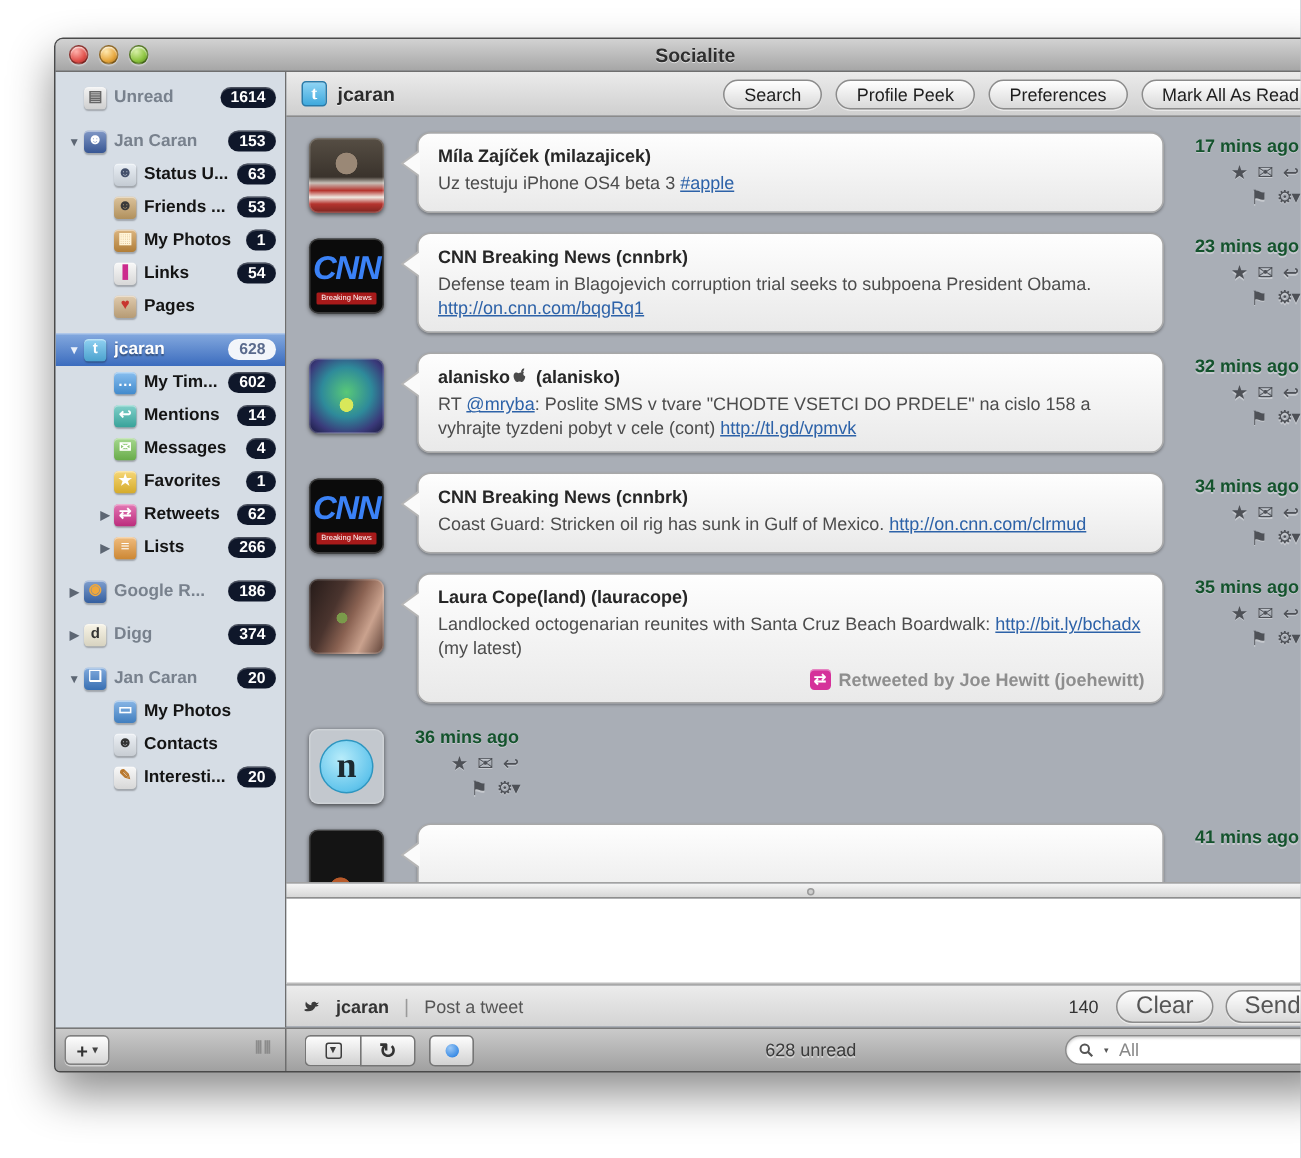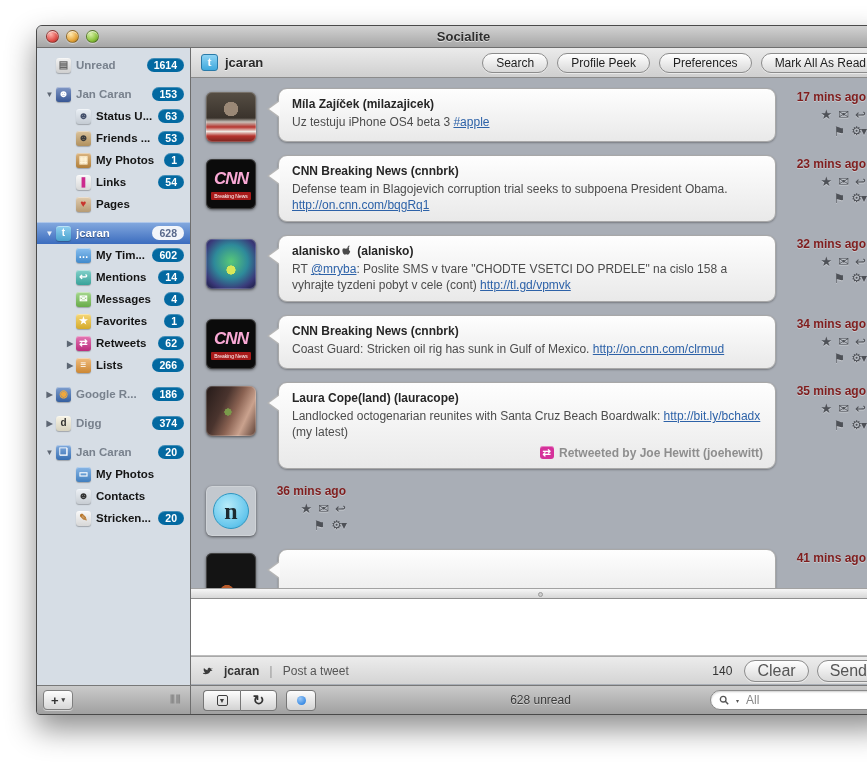--- a/index.html
+++ b/index.html
@@ -31,21 +31,21 @@
             font-size:11.5px;font-weight:bold;color:#141414;}
   .side-row.gap{margin-top:7px;}
   .side-row.dim .slabel{color:#78818d;}
   .side-row .disc{width:13px;flex:0 0 13px;font-size:8px;color:#5d6673;text-align:center;}
   .side-row.lvl1{padding-left:27px;}
   .side-row.lvl1 .disc{width:12px;flex:0 0 12px;}
   .sicon{width:15px;height:15px;flex:0 0 15px;border-radius:3px;margin-right:5px;
          display:flex;align-items:center;justify-content:center;font-size:10px;line-height:1;
          box-shadow:inset 0 1px 0 rgba(255,255,255,.4),0 1px 1px rgba(0,0,0,.25);}
   .slabel{flex:1;white-space:nowrap;overflow:hidden;}
-  .sbadge{margin-right:6px;background:#0369a1;color:#fff;border-radius:9px;font-size:10.5px;
+  .sbadge{margin-right:6px;background:#0f172a;color:#fff;border-radius:9px;font-size:10.5px;
           padding:1px 7px;min-width:14px;text-align:center;box-shadow:inset 0 1px 0 rgba(255,255,255,.25);}
   .side-row.sel{background:linear-gradient(#85aadf,#3b6cbe);
                 box-shadow:inset 0 1px 0 rgba(255,255,255,.35);}
   .side-row.sel .slabel{color:#fff;text-shadow:0 1px 1px rgba(0,0,0,.4);}
   .side-row.sel .disc{color:#eaf0fa;}
   .side-row.sel .sbadge{background:#f2f5fa;color:#5a6a8c;}
 
   
   .maincol{flex:1;display:flex;flex-direction:column;min-width:0;}
   .main-header{flex:0 0 30px;background:linear-gradient(#ebebeb,#cfcfcf);
@@ -63,21 +63,21 @@
   
   .tweet-list{flex:0 0 510px;background:#a9aeb6;position:relative;overflow:hidden;
               padding:10px 24px 0 15px;}
   .tweet-row{display:flex;margin-bottom:13px;}
   .avatar{width:50px;height:50px;flex:0 0 50px;border-radius:6px;margin-top:4px;
           box-shadow:0 1px 3px rgba(0,0,0,.55), inset 0 0 0 1px rgba(255,255,255,.2);
           display:flex;flex-direction:column;align-items:center;justify-content:center;overflow:hidden;}
   .av-big{font-weight:bold;}
   .av-small{display:none;}
   .av-cnn{background:#0b0b0b;}
-  .av-cnn .av-big{color:#f9a8d4;font-size:17px;letter-spacing:-1px;font-style:italic;}
+  .av-cnn .av-big{color:#3b82f6;font-size:22px;letter-spacing:-1px;font-style:italic;}
   .av-cnn .av-small{display:block;background:#a81a1a;color:#fff;font-size:5px;padding:1px 3px;
                     border-radius:1px;margin-top:3px;white-space:nowrap;}
   .av-milazajicek{background:
       radial-gradient(circle at 50% 34%, #9a8876 0 17%, rgba(0,0,0,0) 18%),
       linear-gradient(180deg,#564e44 0%,#3a332c 52%,#c8c0b8 60%,#b5342e 70%,#efe9e2 79%,#b5342e 88%,#7a241f 100%);}
   .av-alanisko{background:
       radial-gradient(circle at 50% 62%, #d8e85a 0 11%, rgba(0,0,0,0) 12%),
       radial-gradient(circle at 50% 45%, #58c878 0%, #2e8a9a 45%, #3a3a7a 75%, #16163a 100%);}
   .av-lauracope{background:
       radial-gradient(circle at 44% 52%, #7a9a4a 0 9%, rgba(0,0,0,0) 10%),
@@ -98,21 +98,21 @@
   .tname{font-size:12px;font-weight:bold;color:#262626;margin-bottom:3px;}
   .apple-ic{display:none;margin:0 2px;vertical-align:-1px;}
   .tweet-row.has-appleicon .apple-ic{display:inline-block;}
   .ttext{font-size:12px;color:#4c4c4c;line-height:16px;}
   .link{color:#2d62a8;text-decoration:underline;cursor:pointer;}
   .rtline{display:none;margin-top:6px;text-align:right;font-size:12px;font-weight:bold;color:#8e8e8e;}
   .tweet-row.has-rt .rtline{display:block;}
   .rticon{display:inline-block;background:#d5319a;color:#fff;border-radius:3px;font-size:10px;
           padding:1px 3px;margin-right:5px;vertical-align:1px;box-shadow:inset 0 1px 0 rgba(255,255,255,.4);}
   .meta{flex:0 0 82px;margin-left:8px;text-align:right;padding-top:2px;}
-  .time{font-size:12px;font-weight:bold;color:#7f1d1d;text-shadow:0 1px 0 rgba(255,255,255,.35);
+  .time{font-size:12px;font-weight:bold;color:#14532d;text-shadow:0 1px 0 rgba(255,255,255,.35);
         white-space:nowrap;}
   .acts,.acts2{display:flex;justify-content:flex-end;gap:6px;margin-top:4px;}
   .act{font-size:13px;color:#4e5157;text-shadow:0 1px 0 rgba(255,255,255,.35);line-height:13px;}
   .act.gear{font-size:12px;letter-spacing:-1px;}
 
   
   .scrollbar{position:absolute;top:6px;bottom:3px;right:3px;width:15px;background:linear-gradient(90deg,#fdfdfd,#e8e8e8);
              border:1px solid #9a9a9a;border-radius:8px;}
   .sb-thumb{position:absolute;top:2px;left:1px;right:1px;height:22px;border-radius:7px;
             background:radial-gradient(circle at 50% 30%,#bcd8f5,#5f97dd 55%,#2f6cc0);
@@ -316,21 +316,21 @@
   <div class="side-row lvl1">
     <span class="disc"></span>
     <span class="sicon" style="background: linear-gradient(rgba(255, 255, 255, 0.35), rgba(0, 0, 0, 0.12)), rgb(227, 233, 240); color: rgb(51, 51, 51);">☻</span>
     <span class="slabel">Contacts</span>
 
   </div>
 
   <div class="side-row lvl1">
     <span class="disc"></span>
     <span class="sicon" style="background: linear-gradient(rgba(255, 255, 255, 0.35), rgba(0, 0, 0, 0.12)), rgb(245, 245, 245); color: rgb(184, 118, 42);">✎</span>
-    <span class="slabel">Stricken...</span>
+    <span class="slabel">Interesti...</span>
     <span class="sbadge">20</span>
   </div>
 </div>
 
     <div class="maincol">
       <div class="main-header">
         <span class="hdr-ticon">t</span>
         <span class="hdr-title">jcaran</span>
         <div class="hdr-buttons">
           <span class="pill">Search</span>

